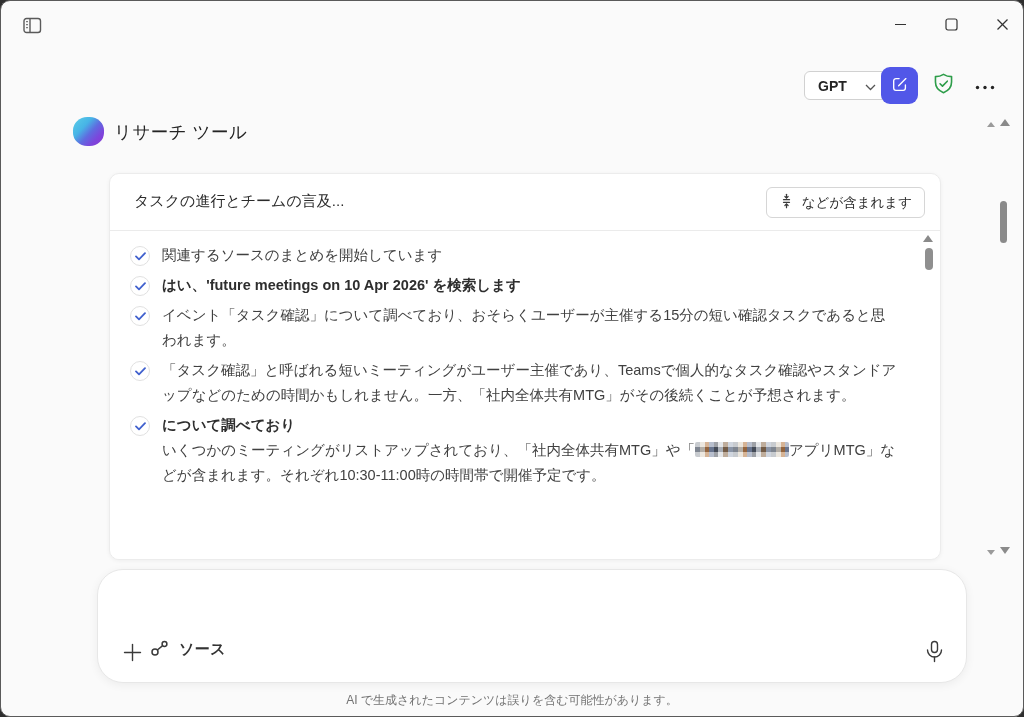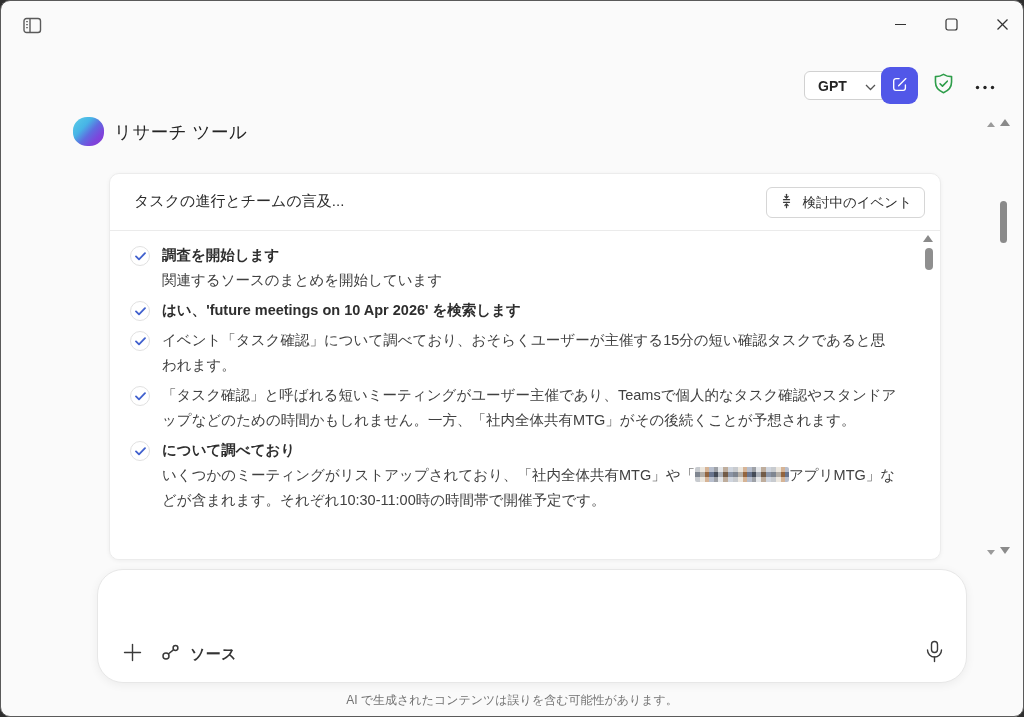--- a/index.html
+++ b/index.html
@@ -86,21 +86,21 @@
   #win-scroll-down-sm { position:absolute; left:986px; top:549px; cursor:pointer; }
   #win-scroll-down { position:absolute; left:999px; top:546px; cursor:pointer; }
   
   #composer {
     position:absolute; left:96px; top:568px; width:870px; height:114px;
     background:#fff; border:1px solid #e7e7e7; border-radius:26px;
     box-shadow:0 2px 10px rgba(0,0,0,.06);
   }
   #message-input { position:absolute; left:24px; top:14px; right:24px; height:56px; cursor:text; }
   #plus-btn { position:absolute; left:20px; bottom:14px; width:28px; height:28px; display:flex; align-items:center; justify-content:center; cursor:pointer; }
-  #sources-btn { position:absolute; left:63px; bottom:14px; height:28px; display:flex; align-items:center; gap:9px; cursor:pointer; }
+  #sources-btn { position:absolute; left:52px; bottom:14px; height:28px; display:flex; gap:9px; cursor:pointer; }
   #sources-btn .lbl { font-size:15px; font-weight:700; color:#333; letter-spacing:.5px; }
   #mic-btn { position:absolute; right:18px; bottom:13px; width:28px; height:30px; display:flex; align-items:center; justify-content:center; cursor:pointer; }
   
   #footer-disclaimer { position:absolute; left:0; right:0; top:691px; text-align:center; font-size:12px; color:#737373; }
 </style>
 </head>
 <body>
 
 <div id="window">
 
@@ -182,35 +182,34 @@
         <span>
           <svg width="15" height="16" viewBox="0 0 16 16" fill="none" stroke="#3a3a3a" stroke-width="1.3" stroke-linecap="round" stroke-linejoin="round">
             <path d="M8 0.8 V4.6"></path>
               <path d="M6.3 3.2 L8 4.9 L9.7 3.2"></path>
               <path d="M4.8 6.6 H11.2"></path>
             <path d="M4.8 9.4 H11.2"></path>
               <path d="M8 15.2 V11.4"></path>
               <path d="M6.3 12.8 L8 11.1 L9.7 12.8"></path>
           </svg>
         </span>
-        <span class="lbl">検討中のイベント</span>
+        <span class="lbl">などが含まれます</span>
       </div>
       <div id="card-divider"></div>
     </div>
 
     <div id="card-body">
 
       <div class="item">
         <span class="check">
             <svg width="11" height="9" viewBox="0 0 11 9" fill="none" stroke="#4161CE" stroke-width="1.8" stroke-linecap="round" stroke-linejoin="round">
               <path d="M1 4.4 L4 7.4 L10 1.2"></path>
             </svg>
           </span>
         <div class="item-text">
-            <div class="item-title">調査を開始します</div>
             <div class="item-body">関連するソースのまとめを開始しています</div>
           </div>
       </div>
 
       <div class="item">
         <span class="check">
             <svg width="11" height="9" viewBox="0 0 11 9" fill="none" stroke="#4161CE" stroke-width="1.8" stroke-linecap="round" stroke-linejoin="round">
               <path d="M1 4.4 L4 7.4 L10 1.2"></path>
             </svg>
           </span>

